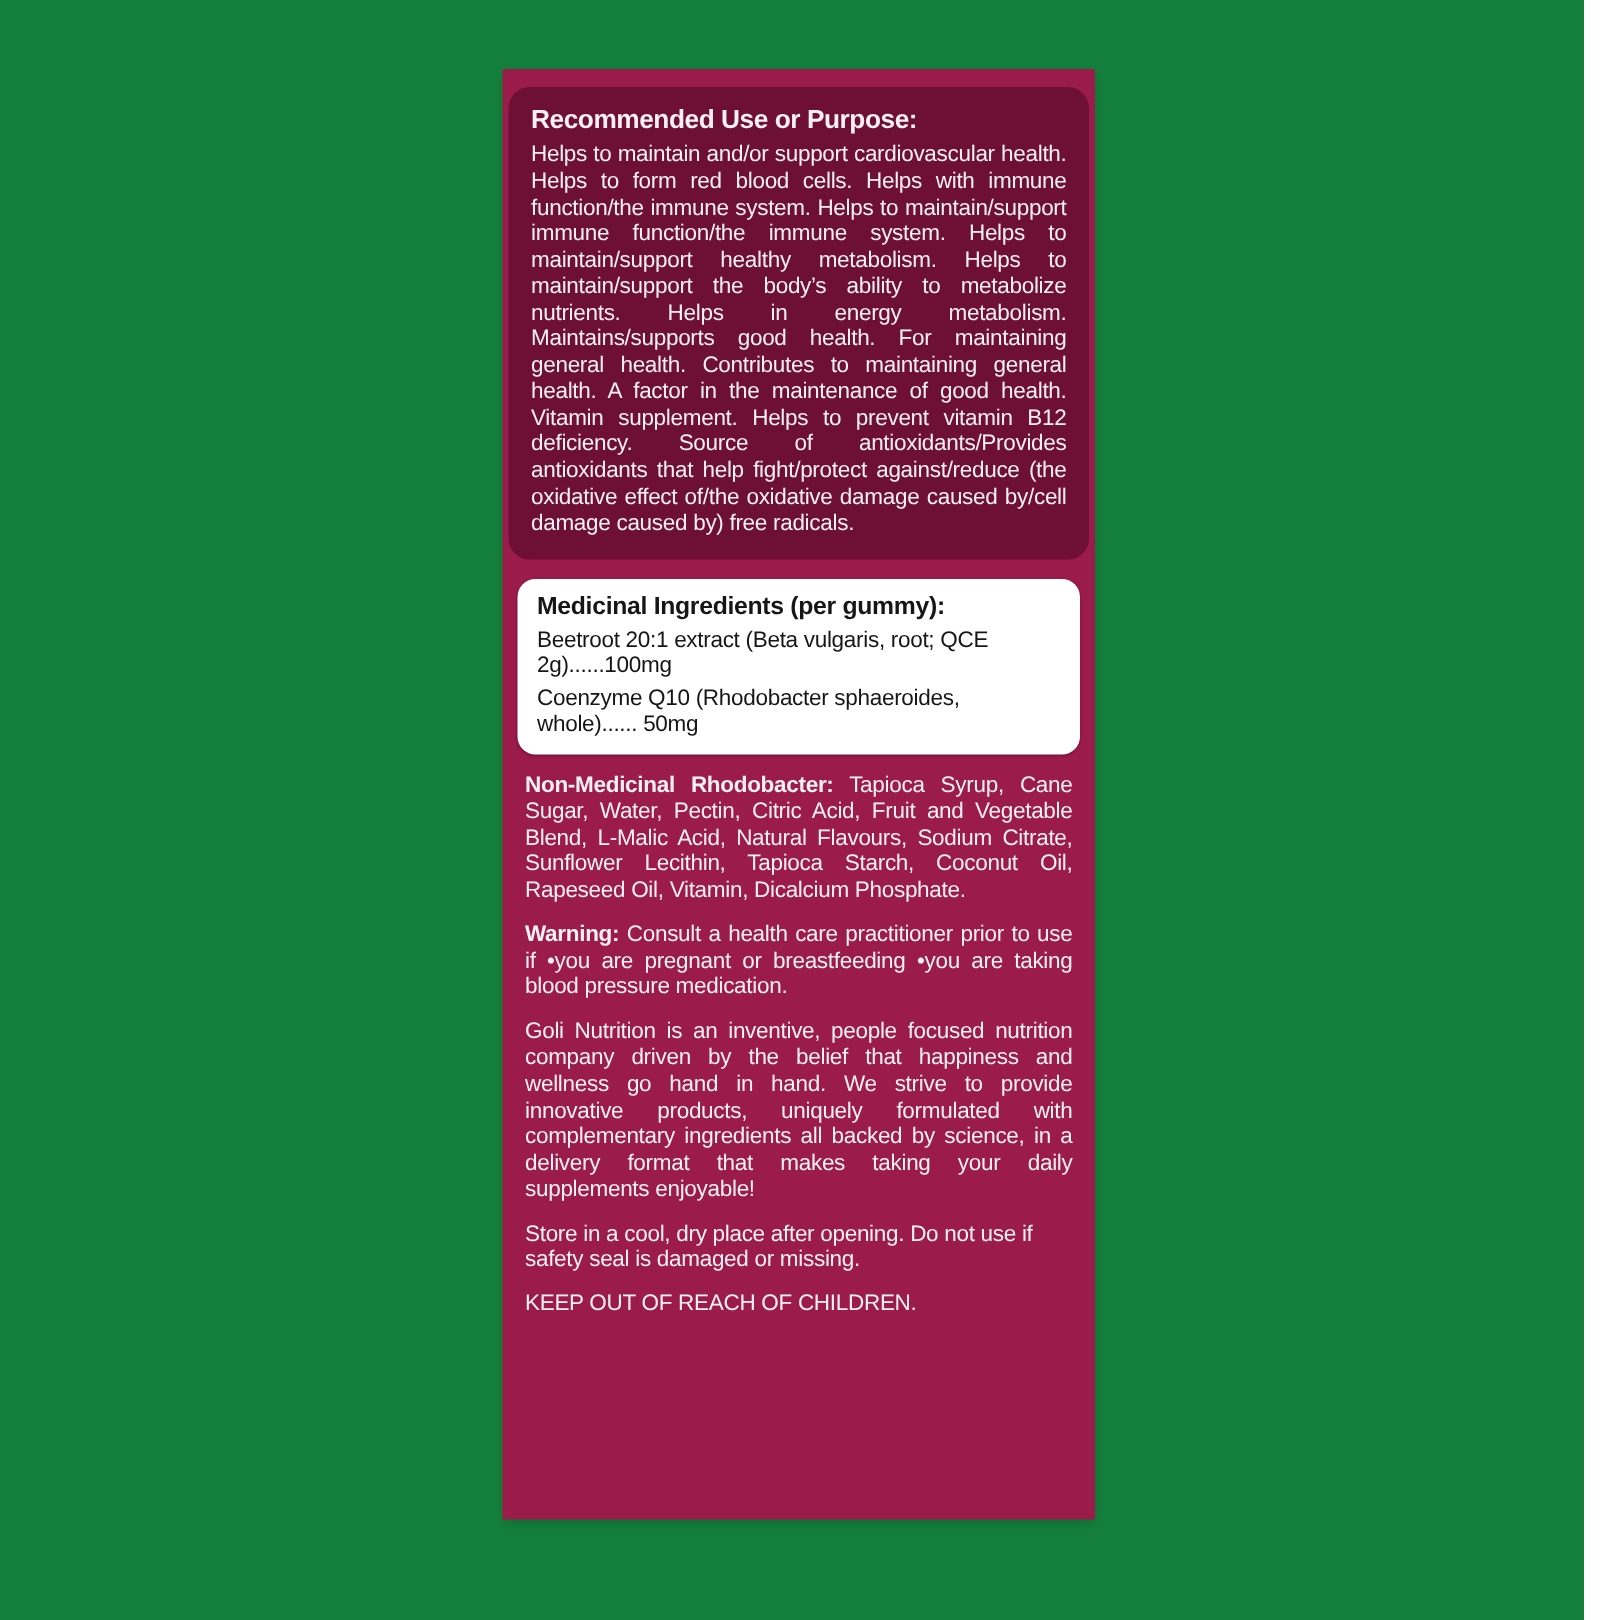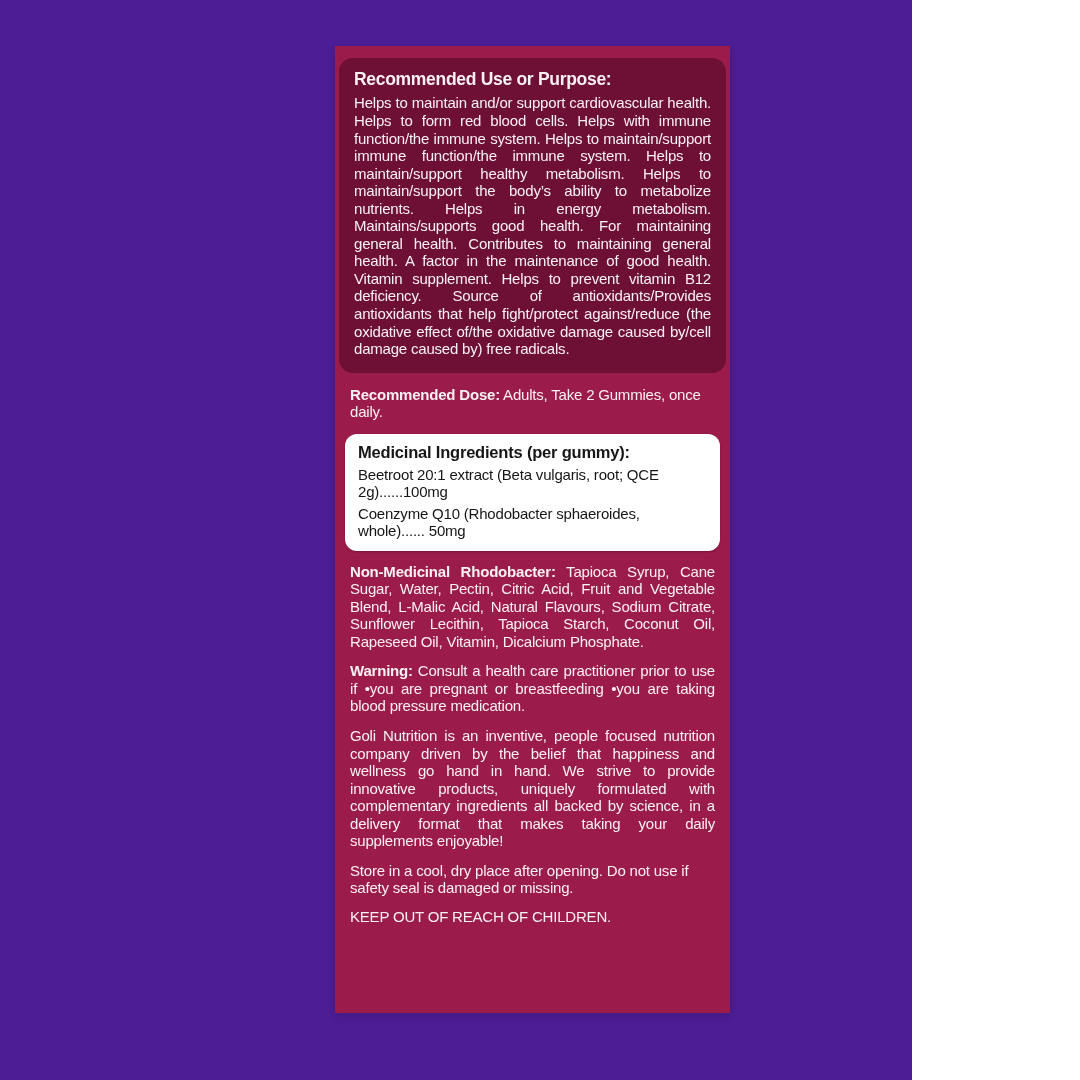--- a/index.html
+++ b/index.html
@@ -1,19 +1,19 @@
 <!DOCTYPE html>
 <html><head>
 <meta charset="utf-8">
 <style>
   html,body { margin:0; padding:0; }
   body { font-family: "Liberation Sans", sans-serif; }
   .canvas {
-    position:relative; width:912px; height:1080px;
-    background:#4c1d95; overflow:hidden;
+    position:relative; width:1056px; height:1080px;
+    background:#15803d; overflow:hidden;
   }
   .label {
     position:absolute; left:335px; top:46px; width:395px; height:967px;
     background:#9B1B4B; color:#F9F0F4;
     font-size:15px; line-height:1.17; letter-spacing:-0.2px;
     box-shadow:0 3px 8px rgba(0,0,0,0.16);
     overflow:hidden;
   }
   .topbox {
     margin:12px 4px 0; background:#6E0F35; border-radius:14px;
@@ -43,23 +43,20 @@
 <body>
 
 <div class="canvas">
   <div class="label">
 
     <div class="topbox">
       <h2>Recommended Use or Purpose:</h2>
       <p>Helps to maintain and/or support cardiovascular health. Helps to form red blood cells. Helps with immune function/the immune system. Helps to maintain/support immune function/the immune system. Helps to maintain/support healthy metabolism. Helps to maintain/support the body’s ability to metabolize nutrients. Helps in energy metabolism. Maintains/supports good health. For maintaining general health. Contributes to maintaining general health. A factor in the maintenance of good health. Vitamin supplement. Helps to prevent vitamin B12 deficiency. Source of antioxidants/Provides antioxidants that help fight/protect against/reduce (the oxidative effect of/the oxidative damage caused by/cell damage caused by) free radicals.</p>
     </div>
 
-    <div class="sect">
-      <p class="dose"><strong>Recommended Dose:</strong><span> Adults, Take 2 Gummies, once daily.</span></p>
-    </div>
 
     <div class="medbox">
       <h3>Medicinal Ingredients (per gummy):</h3>
       <p class="item">Beetroot 20:1 extract (Beta vulgaris, root; QCE 2g)......100mg</p>
       <p class="item">Coenzyme Q10 (Rhodobacter sphaeroides, whole)...... 50mg</p>
     </div>
 
     <div class="sect">
       <p class="para"><strong>Non-Medicinal Rhodobacter:</strong><span> Tapioca Syrup, Cane Sugar, Water, Pectin, Citric Acid, Fruit and Vegetable Blend, L-Malic Acid, Natural Flavours, Sodium Citrate, Sunflower Lecithin, Tapioca Starch, Coconut Oil, Rapeseed Oil, Vitamin, Dicalcium Phosphate.</span></p>
 

